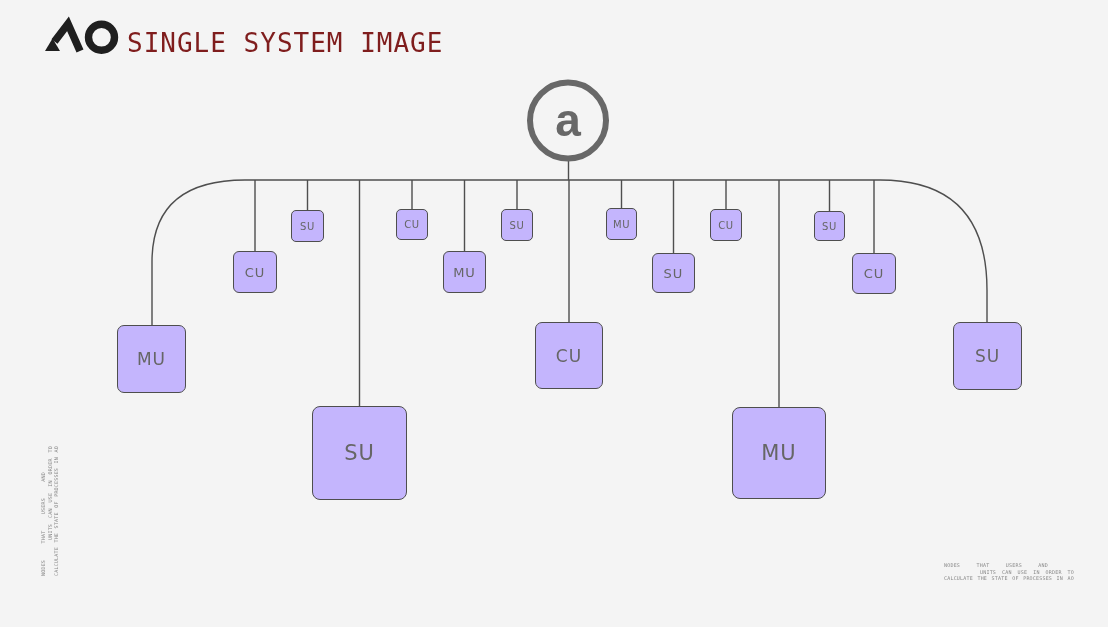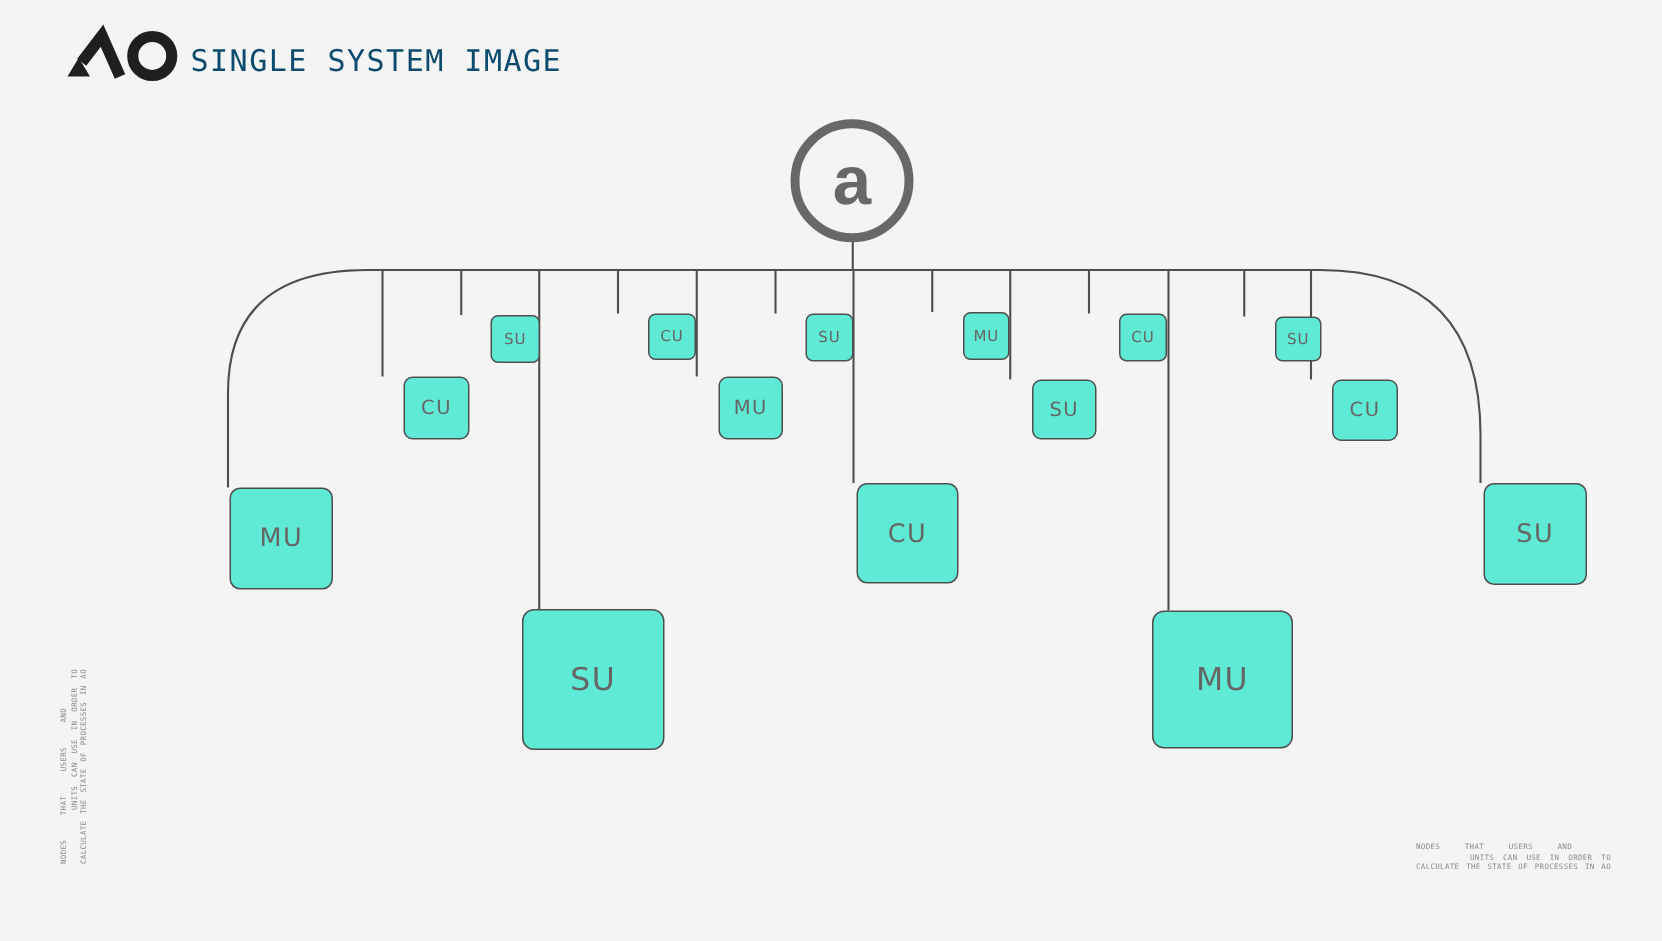--- a/index.html
+++ b/index.html
@@ -6,38 +6,37 @@
   .stage {
     position:relative; width:1108px; height:627px;
     background:#f4f4f4; overflow:hidden;
     font-family:"DejaVu Sans", sans-serif;
   }
   
   .logo-svg { position:absolute; left:41px; top:20px; overflow:visible; }
   .page-title {
     position:absolute; left:127px; top:28px;
     font-family:"DejaVu Sans Mono", monospace;
-    font-size:20px; letter-spacing:1px; color:#0c4a6e; white-space:nowrap;
+    font-size:26px; letter-spacing:1px; color:#7f1d1d; white-space:nowrap;
   }
   
   .wires { position:absolute; left:0; top:0; }
   
   .root-label {
     position:absolute; left:533px; top:91px; width:70px; height:58px;
     display:flex; align-items:center; justify-content:center;
     font-family:"Liberation Sans","DejaVu Sans",sans-serif;
     font-weight:bold; font-size:46px; color:#686868;
   }
   
   .node {
     position:absolute; box-sizing:border-box;
-    border:1.5px solid #4e4e4e; background:#5eead4; color:#666;
+    border:1.5px solid #4e4e4e; background:#c4b5fd; color:#666;
     display:flex; align-items:center; justify-content:center;
     letter-spacing:1px;
-    margin-left:36px;
   }
   .sm { border-radius:5px; font-size:10px; border-width:1.3px; letter-spacing:.6px; }
   .md { border-radius:6px; font-size:13px; }
   .lg { border-radius:7px; font-size:17px; }
   .xl { border-radius:8px; font-size:21px; }
   
   .caption {
     position:absolute; width:130px;
     font-family:"DejaVu Sans Mono", monospace;
     font-size:5px; line-height:6.6px; letter-spacing:.2px; color:#8a8a8a;

